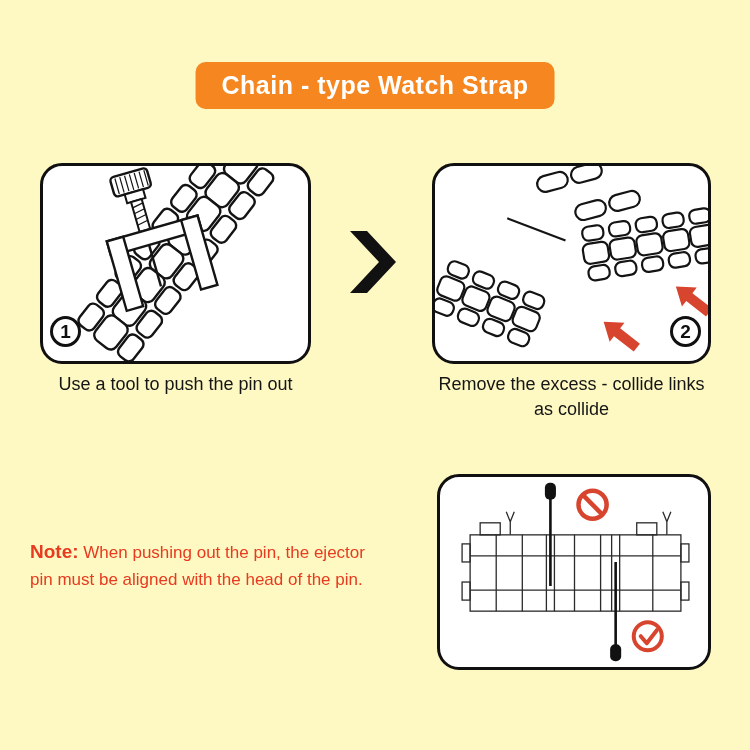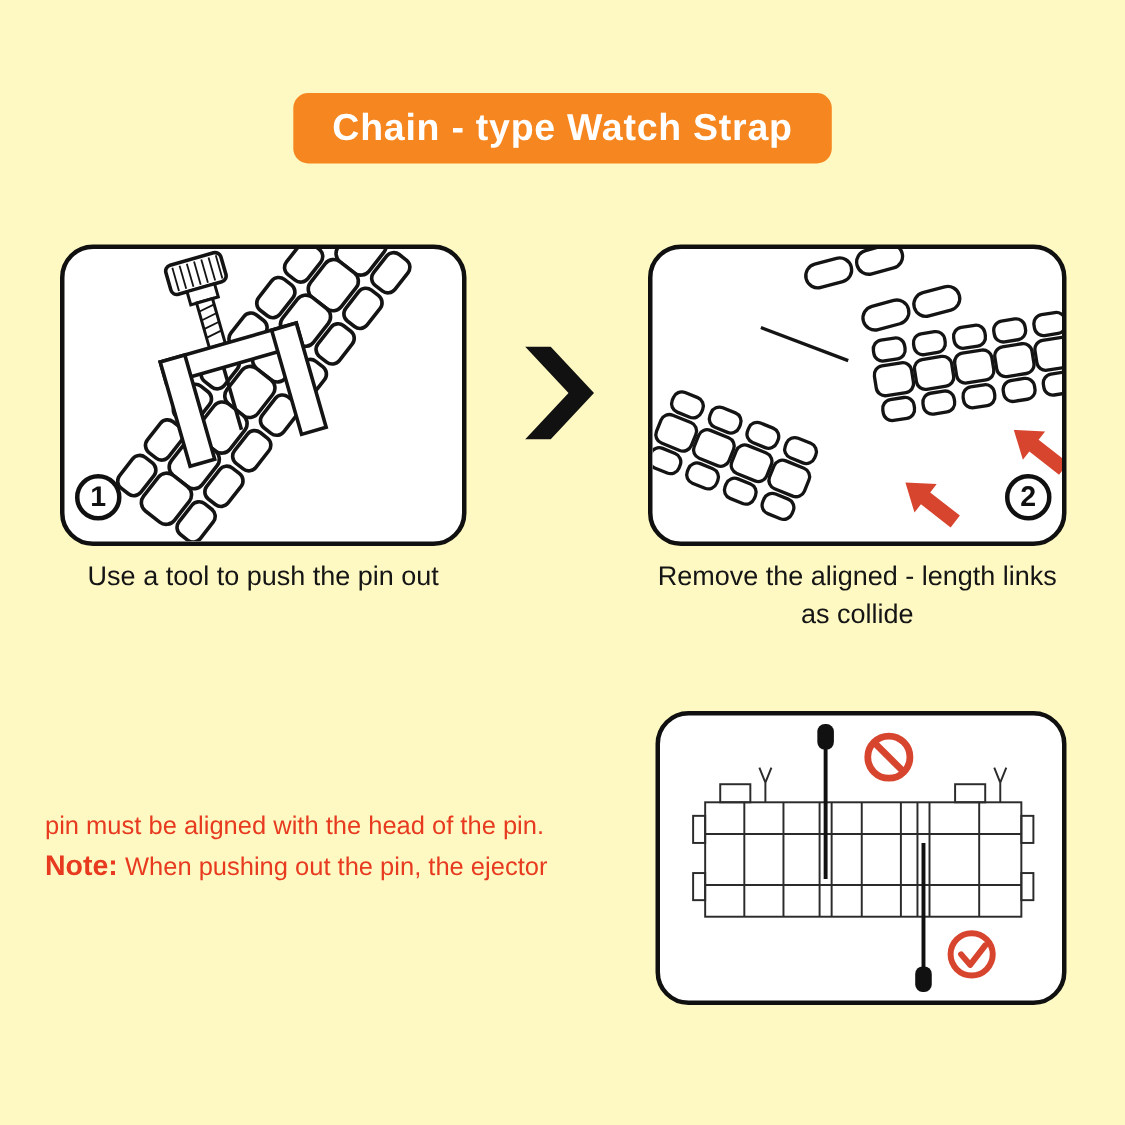--- a/index.html
+++ b/index.html
@@ -144,30 +144,30 @@
       <use href="#arrow" fill="#d8452f" transform="translate(168,155) rotate(38)"></use>
       <use href="#arrow" fill="#d8452f" transform="translate(240,120) rotate(38)"></use>
     </svg>
     <div class="step-num num2">
       <span>2</span>
     </div>
   </div>
 
   <div class="caption caption1">Use a tool to push the pin out</div>
   <div class="caption caption2">
-    <div>Remove the aligned - length links</div>
+    <div>Remove the excess - collide links</div>
     <div>as collide</div>
   </div>
 
   <div class="note">
-    <div class="note-line">pin must be aligned with the head of the pin.</div>
     <div class="note-line">
       <span class="note-label">Note:</span>
       <span>When pushing out the pin, the ejector</span>
     </div>
+    <div class="note-line">pin must be aligned with the head of the pin.</div>
   </div>
 
   <div class="panel panel-detail">
     <svg class="illust" viewBox="0 0 267 188">
       <g fill="none" stroke="#2b2b2b" stroke-width="1.3">
         <rect x="30" y="57" width="210" height="76"></rect>
         <line x1="30" y1="78" x2="240" y2="78"></line>
         <line x1="30" y1="112" x2="240" y2="112"></line>
         <line x1="56" y1="57" x2="56" y2="133"></line>
         <line x1="82" y1="57" x2="82" y2="133"></line>

